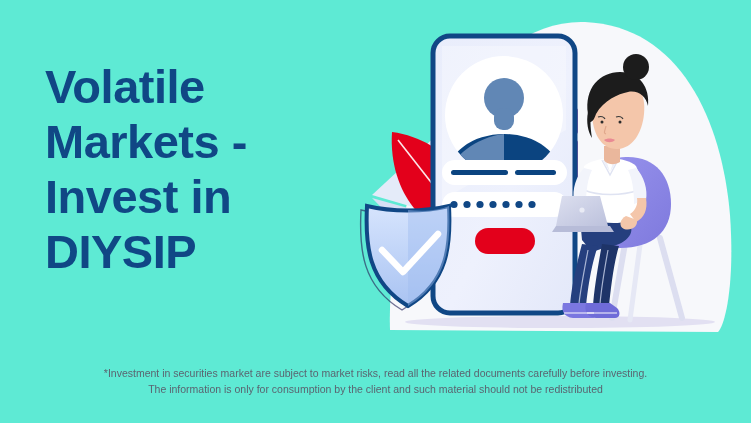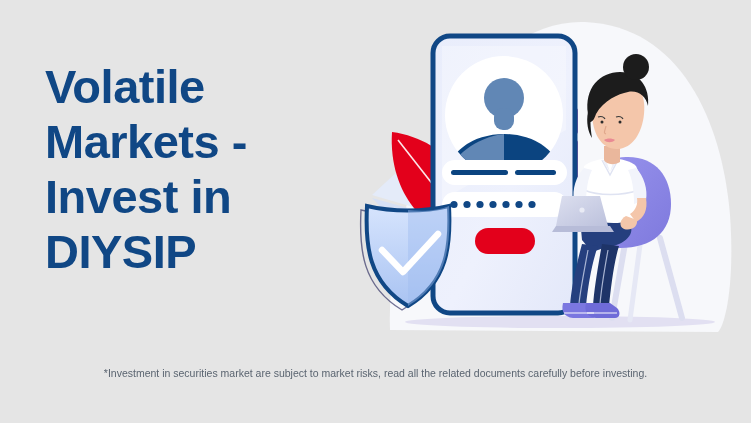--- a/index.html
+++ b/index.html
@@ -10,21 +10,21 @@
     height: 423px;
     overflow: hidden;
     background: #ffffff;
     font-family: "Liberation Sans", sans-serif;
   }
 
   #banner {
     position: relative;
     width: 751px;
     height: 423px;
-    background: #e5e5e5;
+    background: #5eead4;
     overflow: hidden;
   }
 
   
   #headline {
     position: absolute;
     left: 45px;
     top: 60px;
     width: 300px;
     color: #104785;
@@ -236,15 +236,16 @@
         <path d="M232 196 L270 196 L278 226 L226 226 Z" fill="url(#laptopGrad)"></path>
         <path d="M226 226 L280 226 L284 232 L222 232 Z" fill="#b7bcd8"></path>
         <circle cx="252" cy="210" r="2.6" fill="#e9ebf5"></circle>
       </g>
 
     </svg>
   </div>
 
   <div id="disclaimer">
     <span class="dline">*Investment in securities market are subject to market risks, read all the related documents carefully before investing.</span>
+    <span class="dline">The information is only for consumption by the client and such material should not be redistributed</span>
   </div>
 
 </div>
 
 </body></html>

